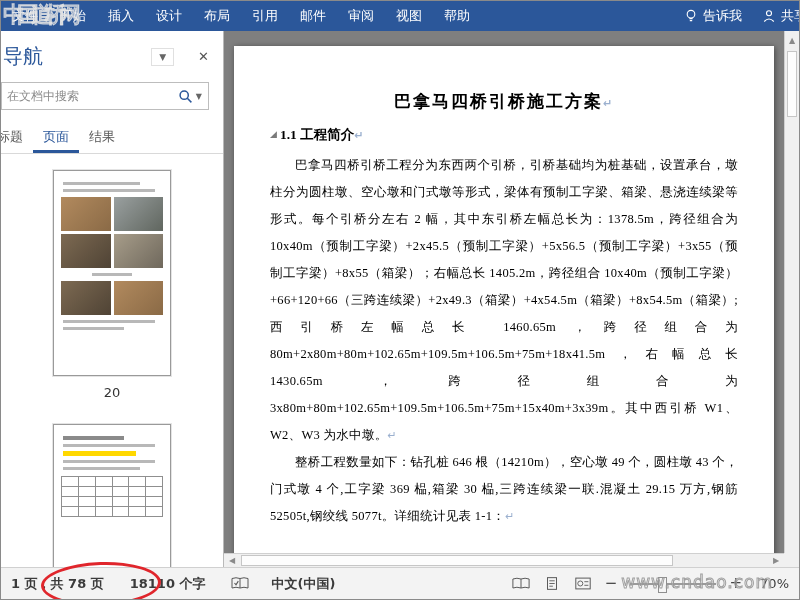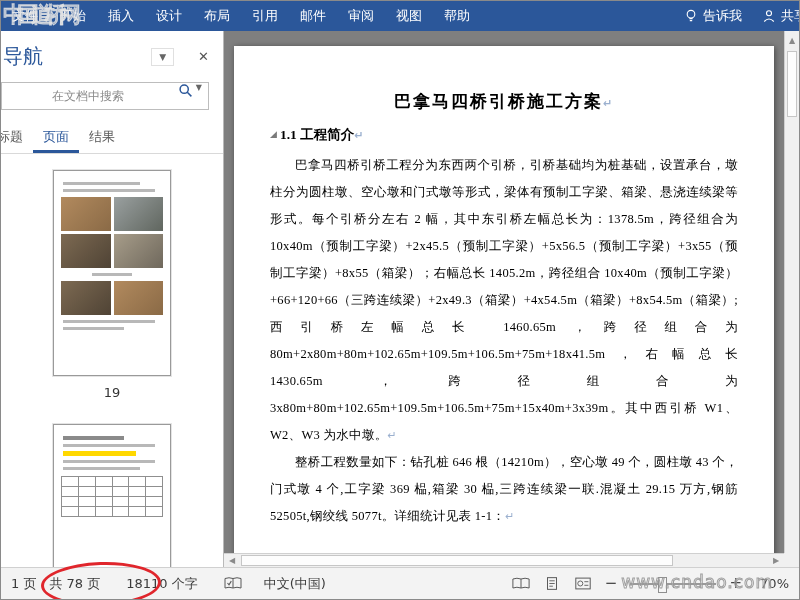--- a/index.html
+++ b/index.html
@@ -14,21 +14,21 @@
   .tellme,.share{display:flex;align-items:center;gap:5px;font-size:13px;padding:0 10px;white-space:nowrap;}
   .share{margin-right:-18px;}
   .ricon{width:14px;height:14px;display:inline-block;}
 
   
   .nav{position:absolute;top:30px;left:0;width:222px;bottom:32px;background:#fff;border-right:1px solid #b9b9b9;overflow:hidden;z-index:2;}
   .nav-head{display:flex;align-items:center;padding:12px 10px 2px 2px;}
   .nav-title{color:#2b579a;font-size:20px;}
   .nav-ddl{margin-left:auto;color:#666;font-size:9px;padding:3px 7px;border:1px solid #e0e0e0;}
   .nav-close{margin-left:20px;color:#555;font-size:13px;padding:0 4px;}
-  .nav-search{display:flex;border:1px solid #bdbdbd;height:26px;margin:10px 14px 0 0;background:#fff;padding-left:45px;}
+  .nav-search{display:flex;align-items:center;border:1px solid #bdbdbd;height:26px;margin:10px 14px 0 0;background:#fff;}
   .nav-search input{flex:1;border:0;outline:0;font-size:12px;padding:0 5px;color:#333;min-width:0;font-family:inherit;background:transparent;}
   .nav-search input::placeholder{color:#8a8a8a;}
   .srch-icon{width:15px;height:15px;flex:0 0 auto;}
   .srch-caret{color:#666;font-size:8px;padding:0 6px 0 3px;}
   .nav-tabs{display:flex;margin:14px 0 0 -14px;border-bottom:1px solid #d9d9d9;}
   .nav-tab{font-size:13px;color:#595959;padding:4px 10px 7px;}
   .nav-tab.active{color:#2b579a;border-bottom:3px solid #2b579a;padding-bottom:4px;}
 
   .thumbs{display:flex;flex-direction:column;align-items:center;padding-top:16px;}
   .thumb{width:118px;background:#fff;border:1px solid #9a9a9a;box-shadow:0 0 0 1px #e4e4e4;padding:7px;box-sizing:border-box;overflow:hidden;}
@@ -67,21 +67,21 @@
   .vthumb{position:absolute;top:20px;left:2px;right:2px;height:64px;background:#fdfdfd;border:1px solid #c6c6c6;}
   .hscroll{position:absolute;left:0;right:15px;bottom:0;height:14px;background:#f0f0f0;border-top:1px solid #d0d0d0;box-sizing:border-box;}
   .hscroll .arr{position:absolute;top:0;color:#8a8a8a;font-size:8px;line-height:13px;width:14px;text-align:center;}
   .arr-left{left:1px;}
   .arr-right{right:1px;}
   .hthumb{position:absolute;top:1px;bottom:1px;left:17px;width:430px;background:#fdfdfd;border:1px solid #c6c6c6;}
   .corner{position:absolute;right:0;bottom:0;width:15px;height:14px;background:#f0f0f0;}
 
   
   .status{position:absolute;left:0;right:0;bottom:0;height:32px;background:#f3f3f3;border-top:1px solid #d0d0d0;display:flex;align-items:center;font-size:13px;color:#3b3b3b;padding:0 10px;box-sizing:border-box;z-index:6;}
-  .st-item{margin-right:26px;white-space:nowrap;}
+  .st-item{margin-right:26px;white-space:nowrap;font-weight:bold;}
   .st-icon{margin-right:22px;width:18px;height:15px;}
   .st-right{margin-left:auto;display:flex;align-items:center;gap:13px;}
   .vicon{width:18px;height:15px;}
   .zoom-track{position:relative;width:86px;height:2px;background:#9a9a9a;}
   .zoom-tick{position:absolute;left:50%;top:-3px;width:1px;height:8px;background:#9a9a9a;}
   .zoom-knob{position:absolute;left:32%;top:-6px;width:7px;height:14px;background:#f6f6f6;border:1px solid #8f8f8f;}
   .zoomsign{font-size:15px;color:#444;line-height:1;}
   .zoompct{min-width:34px;text-align:right;}
 
   
@@ -156,21 +156,21 @@
           <div class="ph ph-d"></div>
         </div>
         <div class="tline w40"></div>
         <div class="photos">
           <div class="ph ph-c"></div>
           <div class="ph ph-a"></div>
         </div>
         <div class="tline w90"></div>
         <div class="tline w60"></div>
       </div>
-      <div class="thumb-num">19</div>
+      <div class="thumb-num">20</div>
 
       <div class="thumb thumb2">
         <div class="tline bold w60"></div>
         <div class="tline w90"></div>
         <div class="hl"></div>
         <div class="tline w90"></div>
         <div class="tline w75"></div>
         <div class="ttable">
           <div></div>
             <div></div>

